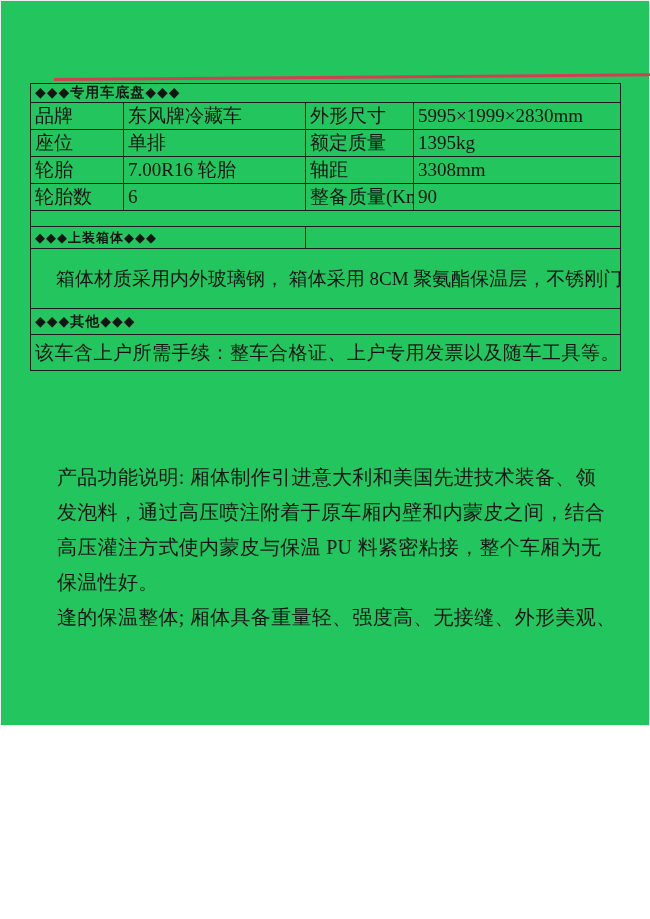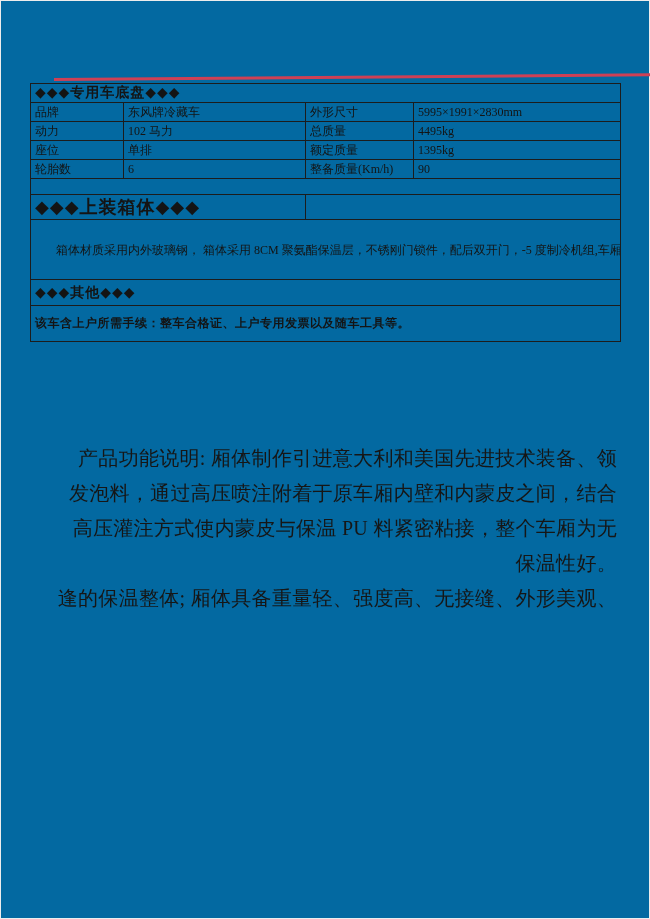--- a/index.html
+++ b/index.html
@@ -1,79 +1,78 @@
 <!DOCTYPE html>
 <html><head>
 <meta charset="utf-8">
 <style>
   html, body { margin:0; padding:0; background:#ffffff; }
   .page {
     position:relative;
-    width:650px; height:919px;
-    background:#0369a1;
+    width:650px; height:726px;
+    background:#22c55e;
     overflow:hidden;
     font-family:"Liberation Serif","DejaVu Serif",serif;
     box-shadow: inset 0 0 0 1px #ededed;
   }
   .red-line {
     position:absolute;
     top:78px; left:54px; width:600px; height:3px;
     background:#cf4055;
     transform:rotate(-0.45deg);
     transform-origin:left center;
   }
   table.spec {
     position:absolute; left:30px; top:83px;
     width:590px;
     border-collapse:collapse;
     table-layout:fixed;
   }
   table.spec td {
     border:1px solid #1c1c1c;
-    font-size:12px;
+    font-size:19px;
     color:#141414;
     padding:0 4px;
     overflow:hidden;
     white-space:nowrap;
     vertical-align:middle;
   }
   tr.sec-row td {
     font-weight:bold;
     font-size:14px;
     letter-spacing:1px;
     height:15px;
   }
-  tr.sec-row.tall td { height:21px; font-size:18px; }
+  tr.sec-row.tall td { height:21px; font-size:13px; }
   tr.sec-row.other td { height:25px; }
   tr.data-row td { height:18px; }
   td.small-val { font-size:12.5px; }
   tr.empty-row td { height:15px; }
   td.content-cell {
     white-space:normal;
     vertical-align:top;
     padding:26px 5px 0 5px;
     text-indent:21px;
     font-size:13.5px;
     line-height:28px;
     height:59px;
   }
   td.note-cell {
     height:35px;
     color:#e02626;
-    font-weight:bold;
+    font-weight:normal;
     font-size:14px;
     letter-spacing:0.5px;
     padding-left:3px;
   }
   .description {
     position:absolute;
-    left:57px; top:441px;
+    left:57px; top:460px;
     width:560px;
     color:#161616;
-    text-align:right;
   }
   .description .line {
     font-size:20px;
     line-height:35px;
     height:35px;
     white-space:nowrap;
     letter-spacing:0.3px;
   }
 </style>
 </head>
@@ -93,33 +92,33 @@
 
     <tbody>
         <tr class="sec-row">
       <td colspan="4">◆◆◆专用车底盘◆◆◆</td>
     </tr>
 
     <tr class="data-row">
       <td>品牌</td>
       <td>东风牌冷藏车</td>
       <td>外形尺寸</td>
-      <td>5995×1991×2830mm</td>
-    </tr>
-    <tr class="data-row">
-      <td>动力</td>
-      <td>102 马力</td>
-      <td>总质量</td>
-      <td>4495kg</td>
+      <td>5995×1999×2830mm</td>
     </tr>
     <tr class="data-row">
       <td>座位</td>
       <td>单排</td>
       <td>额定质量</td>
       <td>1395kg</td>
+    </tr>
+    <tr class="data-row">
+      <td>轮胎</td>
+      <td>7.00R16 轮胎</td>
+      <td>轴距</td>
+      <td>3308mm</td>
     </tr>
     <tr class="data-row">
       <td>轮胎数</td>
       <td>6</td>
       <td>整备质量(Km/h)</td>
       <td>90</td>
     </tr>
 
     <tr class="empty-row">
       <td colspan="4"></td>

